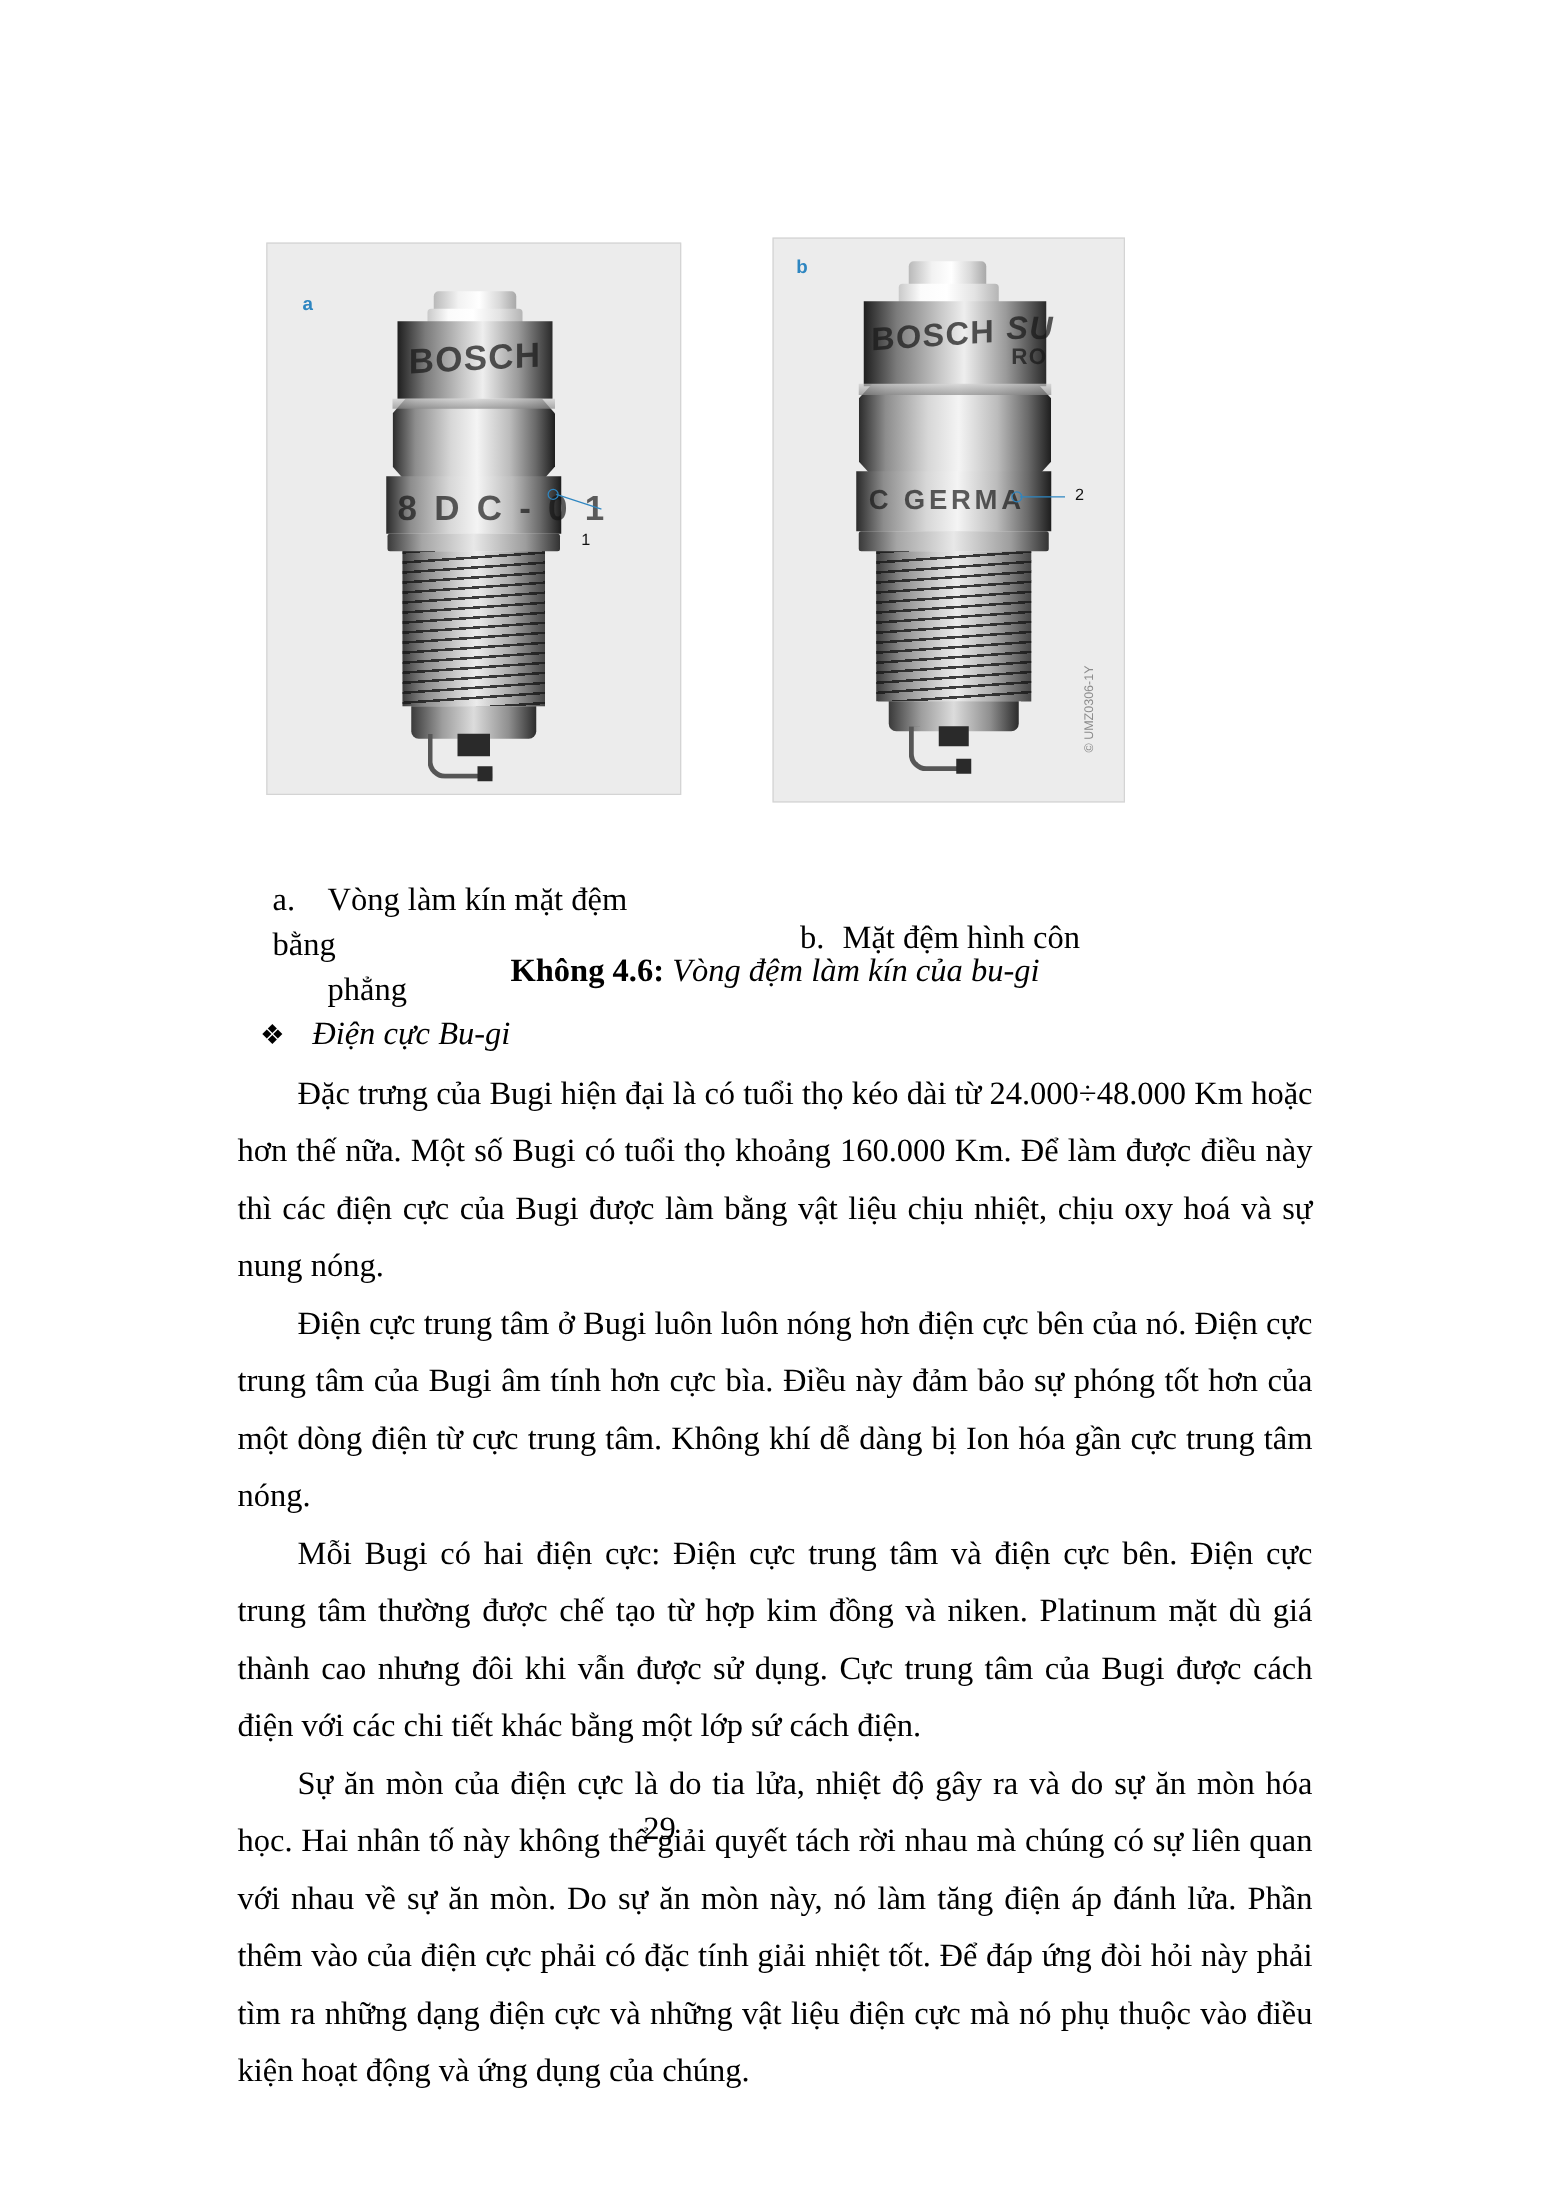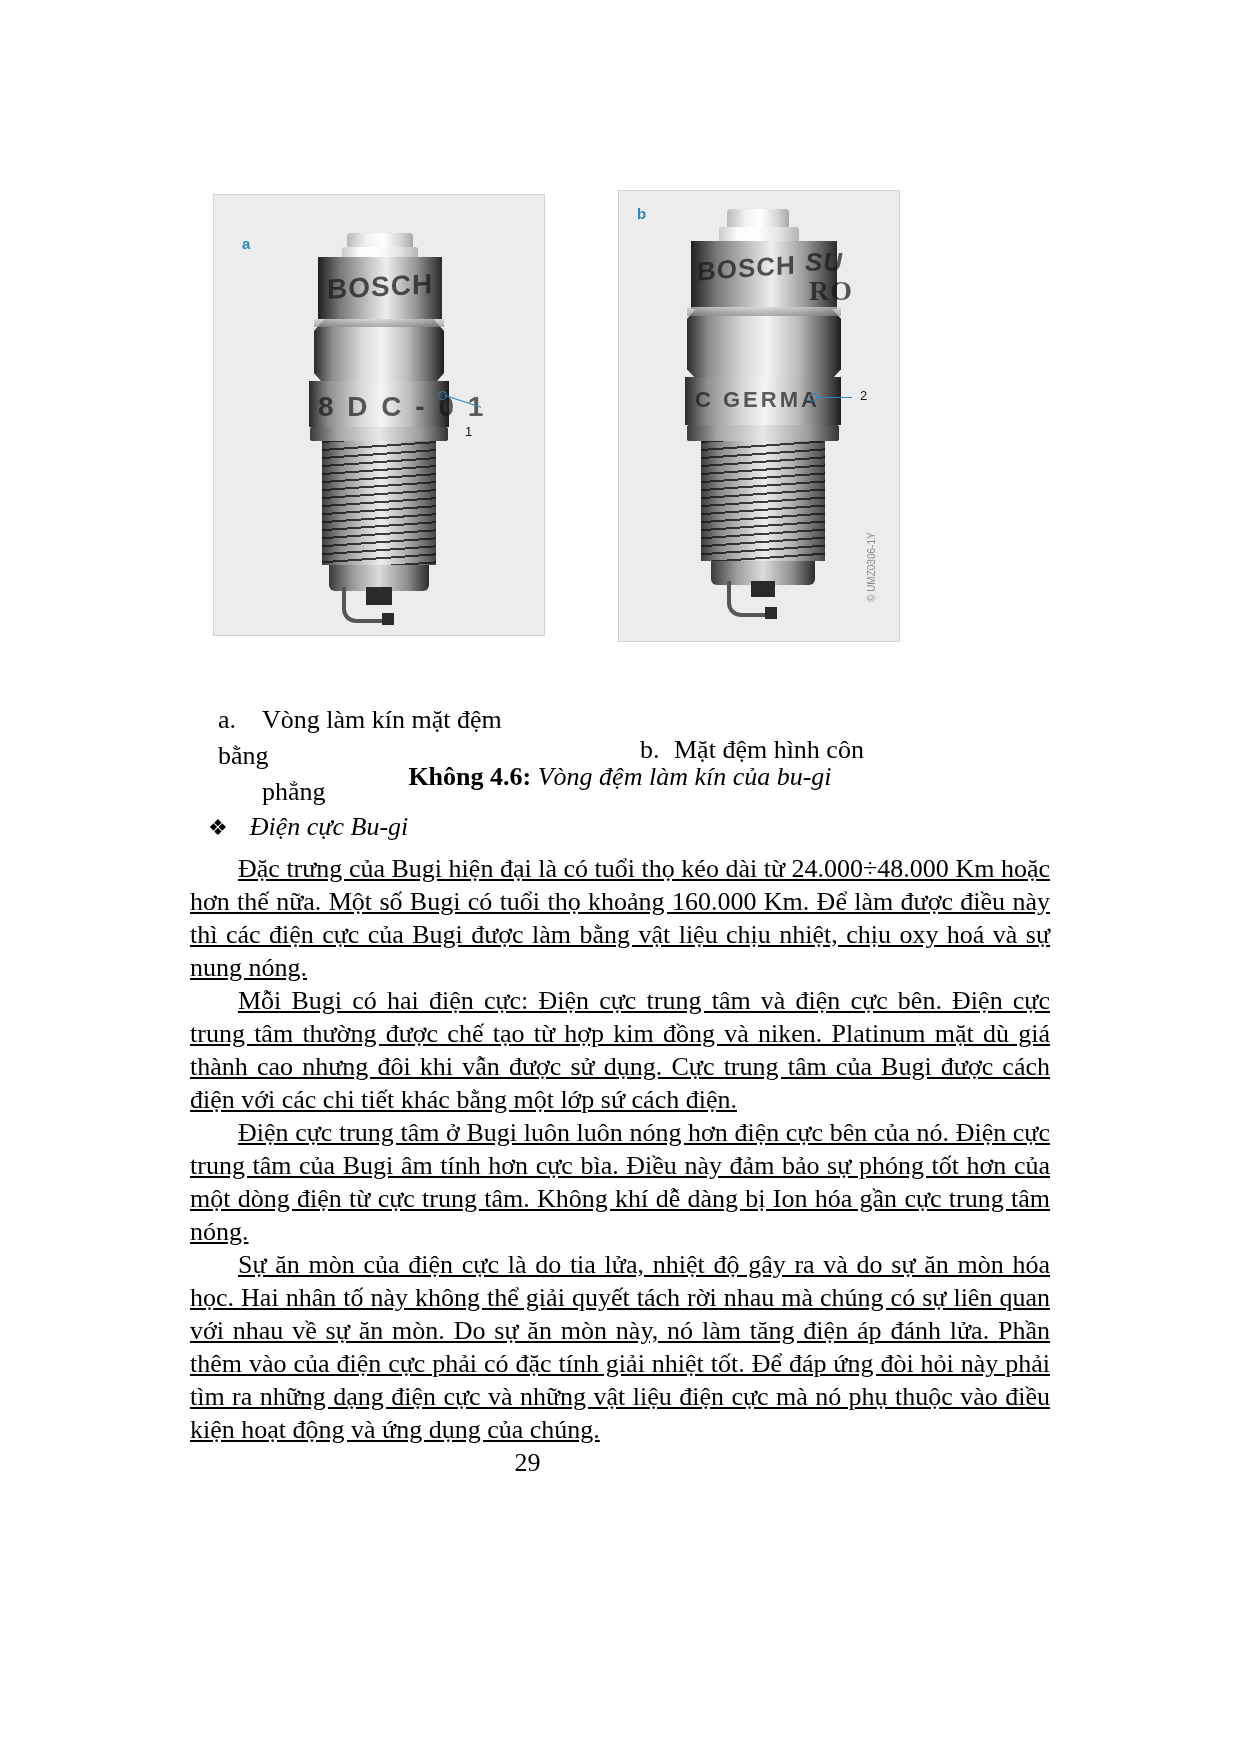--- a/index.html
+++ b/index.html
@@ -187,24 +187,23 @@
     font-size: 22px;
     margin-right: 22px;
   }
 
   .body-text {
     position: absolute;
     left: 190px;
     top: 852px;
     width: 860px;
     font-size: 26px;
-    line-height: 33px;
+    line-height: 46px;
     text-align: justify;
     text-justify: inter-word;
-    text-decoration: underline;
   }
   .body-text p {
     margin: 0;
     text-indent: 48px;
   }
 
   .page-num {
     position: absolute;
     left: 0;
     top: 1448px;
@@ -258,21 +257,21 @@
 
     <div class="photo right">
       <div class="photo-label" style="left:18px; top:14px;">b</div>
 
       <div class="plug" style="left:0; top:0; width:280px; height:450px;">
         <div class="ceramic-top" style="left:108px; top:18px; width:62px; height:20px;"></div>
         <div class="ceramic" style="left:100px; top:36px; width:80px; height:34px;"></div>
         <div class="body-dark" style="left:72px; top:50px; width:146px; height:68px;"></div>
         <div class="brandtext" style="left:78px; top:62px; font-size:26px; transform:skewY(-4deg);">BOSCH</div>
         <div class="brandtext" style="left:186px; top:56px; font-size:26px;font-style:italic;">SU</div>
-        <div class="brandtext" style="left:190px; top:84px; font-size:28px;font-family:Liberation Serif, serif;">RO</div>
+        <div class="brandtext" style="left:190px; top:84px; font-size:18px;">RO</div>
         <div class="hex" style="left:68px; top:116px; width:154px; height:74px; clip-path:polygon(7% 0,93% 0,100% 16%,100% 84%,93% 100%,7% 100%,0 84%,0 16%);"></div>
         <div class="hex-bevel" style="left:68px; top:116px; width:154px; height:9px;"></div>
         <div class="hex" style="left:66px; top:186px; width:156px; height:48px;"></div>
         <div class="codetext" style="left:76px; top:196px; font-size:22px;">C  GERMA</div>
         <div class="washer" style="left:68px; top:234px; width:152px; height:16px;"></div>
         <div class="thread" style="left:82px; top:250px; width:124px; height:120px;"></div>
         <div class="tip-shell" style="left:92px; top:370px; width:104px; height:24px; border-radius:0 0 6px 6px;"></div>
         <div class="center-el" style="left:132px; top:390px; width:24px; height:16px;"></div>
         <div class="ground-strap" style="left:108px; top:390px; width:46px; height:32px;"></div>
         <div class="center-el" style="left:146px; top:416px; width:12px; height:12px;"></div>
@@ -300,20 +299,20 @@
     <b>Không 4.6:</b>
     <i>Vòng đệm làm kín của bu-gi</i>
   </div>
 
   <div class="bullet-head">
     <span class="dia">❖</span><span>Điện cực Bu-gi</span>
   </div>
 
   <div class="body-text">
     <p>Đặc trưng của Bugi hiện đại là có tuổi thọ kéo dài từ 24.000÷48.000 Km hoặc hơn thế nữa. Một số Bugi có tuổi thọ khoảng 160.000 Km. Để làm được điều này thì các điện cực của Bugi được làm bằng vật liệu chịu nhiệt, chịu oxy hoá và sự nung nóng.</p>
+    <p>Điện cực trung tâm ở Bugi luôn luôn nóng hơn điện cực bên của nó. Điện cực trung tâm của Bugi âm tính hơn cực bìa. Điều này đảm bảo sự phóng tốt hơn của một dòng điện từ cực trung tâm. Không khí dễ dàng bị Ion hóa gần cực trung tâm nóng.</p>
     <p>Mỗi Bugi có hai điện cực: Điện cực trung tâm và điện cực bên. Điện cực trung tâm thường được chế tạo từ hợp kim đồng và niken. Platinum mặt dù giá thành cao nhưng đôi khi vẫn được sử dụng. Cực trung tâm của Bugi được cách điện với các chi tiết khác bằng một lớp sứ cách điện.</p>
-    <p>Điện cực trung tâm ở Bugi luôn luôn nóng hơn điện cực bên của nó. Điện cực trung tâm của Bugi âm tính hơn cực bìa. Điều này đảm bảo sự phóng tốt hơn của một dòng điện từ cực trung tâm. Không khí dễ dàng bị Ion hóa gần cực trung tâm nóng.</p>
     <p>Sự ăn mòn của điện cực là do tia lửa, nhiệt độ gây ra và do sự ăn mòn hóa học. Hai nhân tố này không thể giải quyết tách rời nhau mà chúng có sự liên quan với nhau về sự ăn mòn. Do sự ăn mòn này, nó làm tăng điện áp đánh lửa. Phần thêm vào của điện cực phải có đặc tính giải nhiệt tốt. Để đáp ứng đòi hỏi này phải tìm ra những dạng điện cực và những vật liệu điện cực mà nó phụ thuộc vào điều kiện hoạt động và ứng dụng của chúng.</p>
   </div>
 
   <div class="page-num">29</div>
 
 </div>
 
 </body></html>

